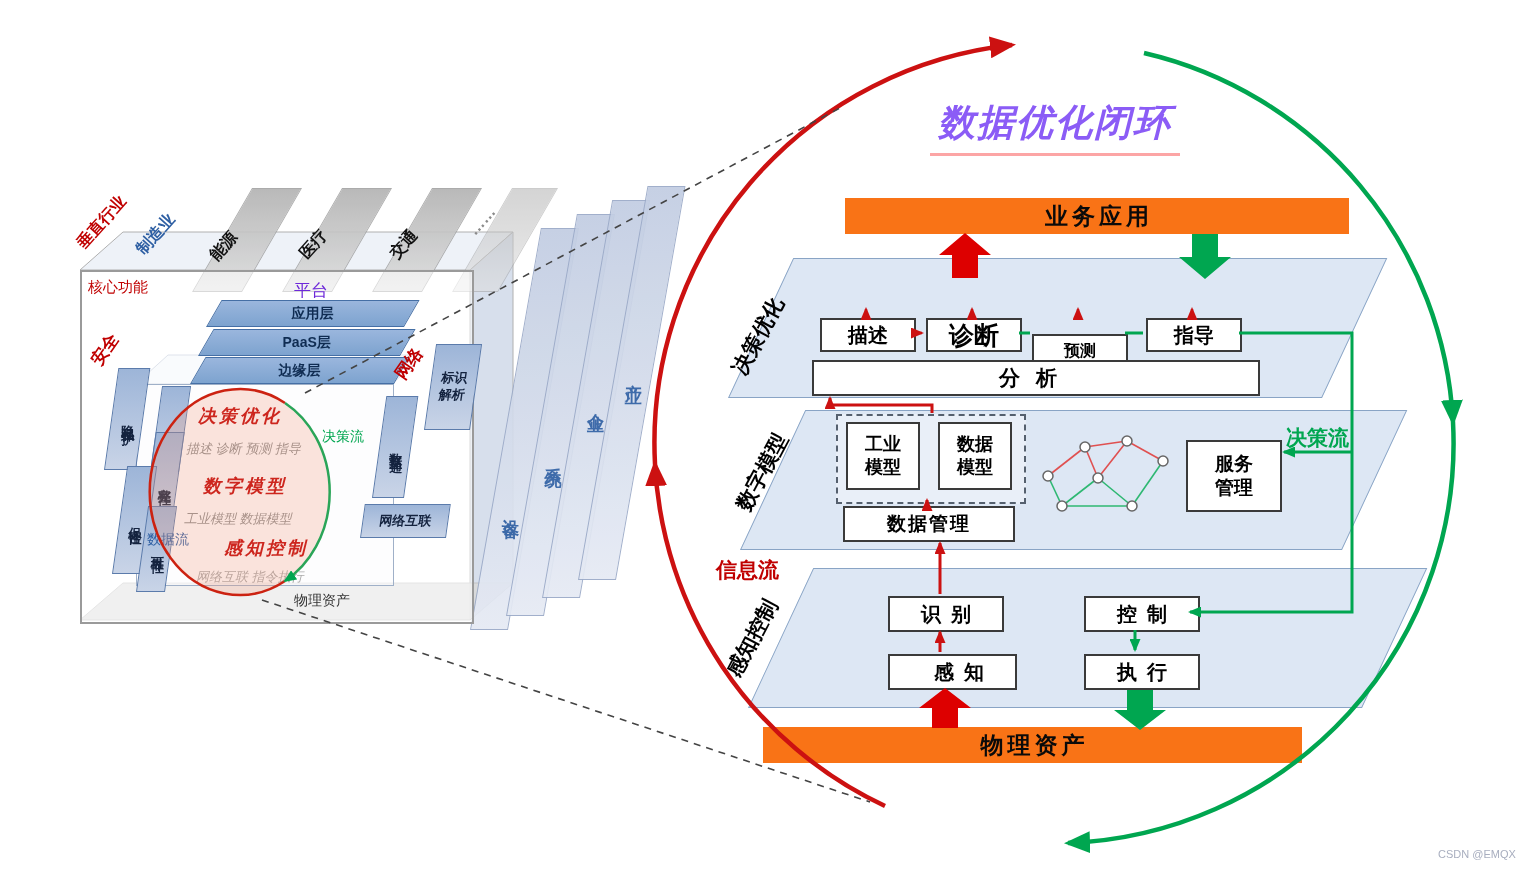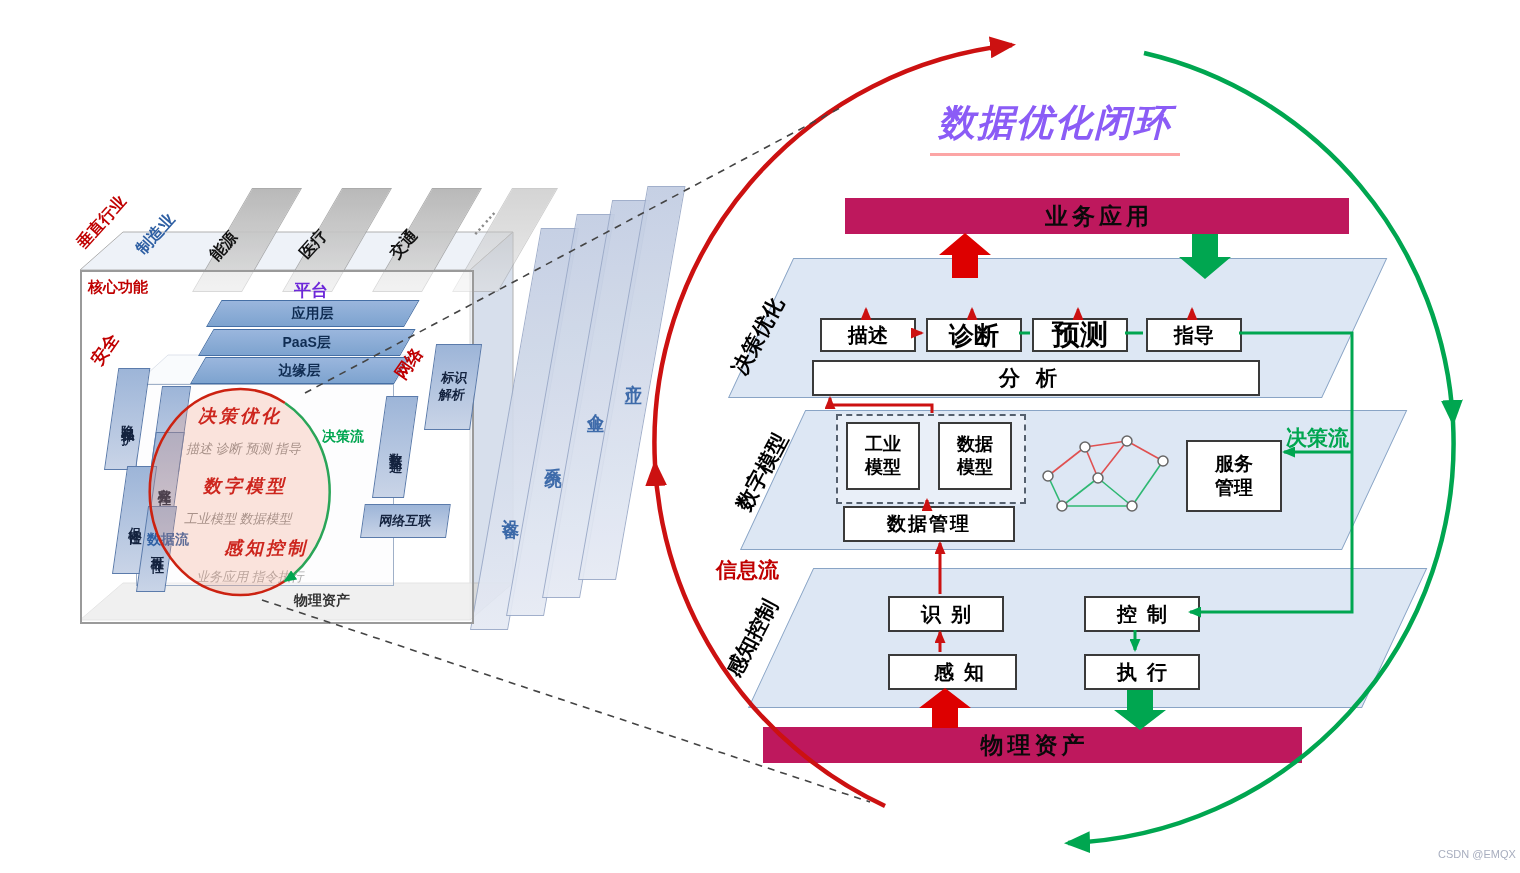--- a/index.html
+++ b/index.html
@@ -2,21 +2,21 @@
 <html><head>
 <meta charset="utf-8">
 <style>
   html,body{margin:0;padding:0}
   body{font-family:"Liberation Sans","DejaVu Sans",sans-serif;background:#fff}
   #canvas{position:relative;width:1520px;height:873px;background:#fff;overflow:hidden}
   .overlay{position:absolute;left:0;top:0;pointer-events:none}
   
   .rlayer{position:absolute;z-index:1;background:#dde7f4;border:1px solid #89a4c5;
           transform:skewX(-25deg);transform-origin:left bottom}
-  .graybar{position:absolute;z-index:2;background:#be185d;display:flex;align-items:center;
+  .graybar{position:absolute;z-index:2;background:#f97316;display:flex;align-items:center;
            justify-content:center;font-weight:bold;font-size:23px;color:#0a0a0a;letter-spacing:4px;padding-left:4px}
   .wbox{position:absolute;z-index:3;background:#fff;border:2px solid #3a3a3a;display:flex;
         align-items:center;justify-content:center;font-weight:bold;color:#000}
   .dashedbox{position:absolute;z-index:2;border:2px dashed #55606e;background:rgba(255,255,255,.35)}
   .rlbl{position:absolute;z-index:3;font-weight:bold;font-size:21px;color:#000;
         transform:rotate(-62deg);white-space:nowrap}
   .flowlbl{position:absolute;z-index:4;font-weight:bold;font-size:21px;white-space:nowrap}
   .title{position:absolute;z-index:5;font-size:37px;font-weight:bold;font-style:italic;color:#8b5cf6;
          border-bottom:3px solid #fca5a5;padding:0 8px 5px 8px;letter-spacing:2px;white-space:nowrap}
   .two{width:2.2em;line-height:1.28;text-align:center}
@@ -35,21 +35,21 @@
         border:1px solid #5b7bab;display:flex;align-items:center;justify-content:center;
         transform:skewX(-8deg);transform-origin:left bottom}
   .slab .vtxt{transform:skewX(8deg)}
   .vtxt{writing-mode:vertical-rl;text-orientation:upright;letter-spacing:2px;font-weight:bold;
         font-size:13px;color:#14233f;white-space:nowrap}
   .htxt{font-weight:bold;font-size:13px;color:#14233f}
   .scaleslab{position:absolute;z-index:1;background:linear-gradient(180deg,#c2cde2,#e5eaf4);
              border:1px solid #9aa9c7;opacity:.92;transform:skewX(-10deg);transform-origin:left bottom}
   .scale-t{position:absolute;left:50%;transform:translateX(-50%) skewX(10deg);writing-mode:vertical-rl;
            text-orientation:upright;color:#2e5fa3;font-weight:bold;font-size:17px;letter-spacing:3px;white-space:nowrap}
-  .lbl{position:absolute;z-index:3;font-weight:bold;white-space:nowrap}
+  .lbl{position:absolute;z-index:3;font-weight:normal;white-space:nowrap}
   .redfn{position:absolute;z-index:3;color:#c00000;font-weight:bold;font-style:italic;font-size:18px;
          letter-spacing:3px;white-space:nowrap}
   .grayfn{position:absolute;z-index:3;color:#8f8f8f;font-style:italic;font-size:13px;white-space:nowrap}
   .rotred{position:absolute;z-index:2;color:#c00000;font-weight:bold;font-size:17px;
           transform:rotate(-55deg);white-space:nowrap}
   .watermark{position:absolute;z-index:6;font-size:11px;color:#a8aebf}
 </style>
 </head>
 <body>
 
@@ -131,42 +131,42 @@
     <span class="htxt">网络互联</span>
     </div>
 
   <div class="redfn" style="left:198px;top:404px">决策优化</div>
   <div class="grayfn" style="left:186px;top:440px">描述 诊断 预测 指导</div>
   <div class="lbl" style="left:322px;top:428px;color:#00a650;font-size:14px">决策流</div>
   <div class="redfn" style="left:203px;top:474px">数字模型</div>
   <div class="grayfn" style="left:184px;top:510px">工业模型  数据模型</div>
   <div class="lbl" style="left:147px;top:531px;color:#2e5fa3;font-size:14px">数据流</div>
   <div class="redfn" style="left:224px;top:536px">感知控制</div>
-  <div class="grayfn" style="left:196px;top:568px;opacity:.75">业务应用 指令执行</div>
+  <div class="grayfn" style="left:196px;top:568px;opacity:.75">网络互联 指令执行</div>
   <div class="lbl" style="left:294px;top:592px;color:#333;font-size:14px">物理资产</div>
 
   <div class="title" style="left:930px;top:98px">数据优化闭环</div>
 
   <div class="graybar" style="left:845px;top:198px;width:500px;height:36px">业务应用</div>
   <div class="graybar" style="left:763px;top:727px;width:535px;height:36px">物理资产</div>
 
   <div class="rlayer" style="left:728px;top:258px;width:592px;height:138px"></div>
   <div class="rlayer" style="left:740px;top:410px;width:600px;height:138px"></div>
   <div class="rlayer" style="left:748px;top:568px;width:612px;height:138px"></div>
 
   <div class="rlbl" style="left:716px;top:322px">决策优化</div>
   <div class="rlbl" style="left:720px;top:458px">数字模型</div>
   <div class="rlbl" style="left:710px;top:624px">感知控制</div>
 
   <div class="flowlbl" style="left:716px;top:556px;color:#c00000">信息流</div>
   <div class="flowlbl" style="left:1286px;top:424px;color:#00a650">决策流</div>
 
   <div class="wbox" style="left:820px;top:318px;width:92px;height:30px;font-size:20px">描述</div>
   <div class="wbox" style="left:926px;top:318px;width:92px;height:30px;font-size:25px">诊断</div>
-  <div class="wbox" style="left:1032px;top:318px;width:92px;height:30px;font-size:28px">预测</div>
+  <div class="wbox" style="left:1032px;top:334px;width:92px;height:30px;font-size:16px">预测</div>
   <div class="wbox" style="left:1146px;top:318px;width:92px;height:30px;font-size:20px">指导</div>
   <div class="wbox" style="left:812px;top:360px;width:444px;height:32px;font-size:21px;letter-spacing:16px;">分析</div>
 
   <div class="dashedbox" style="left:836px;top:414px;width:186px;height:86px"></div>
   <div class="wbox" style="left:846px;top:422px;width:70px;height:64px;font-size:18px">
     <span class="two">工业模型</span>
     </div>
   <div class="wbox" style="left:938px;top:422px;width:70px;height:64px;font-size:18px">
     <span class="two">数据模型</span>
     </div>

